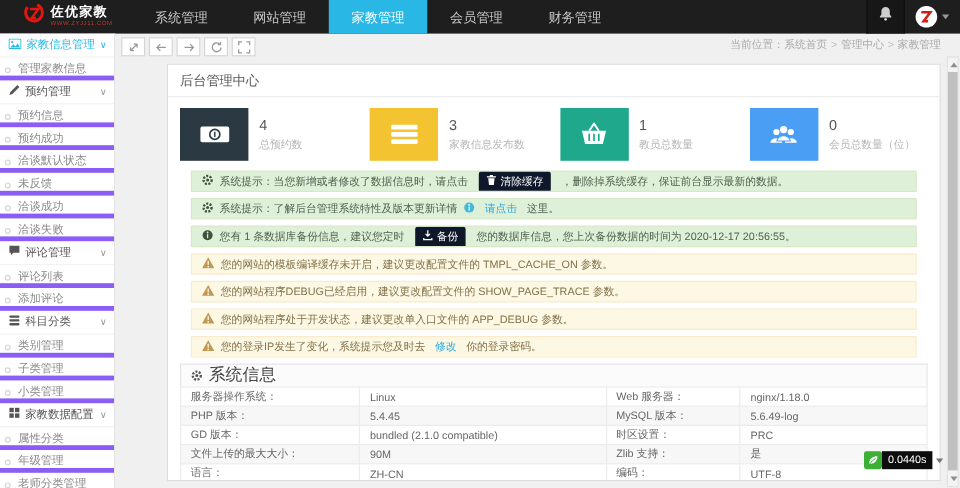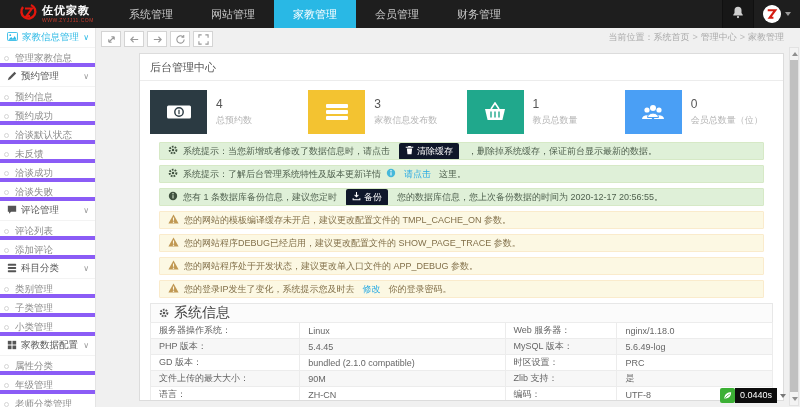--- a/index.html
+++ b/index.html
@@ -70,21 +70,21 @@
   .c1 { width:24%; } .c2 { width:33%; } .c3 { width:18%; } .c4 { width:25%; }
 
   
   .vscroll { position:absolute; right:1px; top:19px; bottom:1px; width:10px; background:#f3f3f3; border:1px solid #e2e2e2; cursor:pointer; }
   .vscroll .arr-up, .vscroll .arr-dn { position:absolute; left:2px; width:0; height:0; border-left:3px solid transparent; border-right:3px solid transparent; }
   .vscroll .arr-up { top:4px; border-bottom:4px solid #8f8f8f; }
   .vscroll .arr-dn { bottom:4px; border-top:4px solid #8f8f8f; }
   .vscroll .thumb { position:absolute; left:0; right:0; top:12px; bottom:13px; background:#c0c0c0; }
 
   
-  .tp-badge { position:absolute; right:14px; bottom:4px; display:flex; align-items:center; cursor:pointer; }
+  .tp-badge { position:absolute; right:14px; bottom:16px; display:flex; align-items:center; cursor:pointer; }
   .tp-leaf { width:15px; height:15px; background:#3cb035; border-radius:2px; display:flex; align-items:center; justify-content:center; }
   .tp-time { background:#0d0d0d; color:#fff; font-size:9px; height:15px; line-height:15px; padding:0 5px; }
   .tp-caret { width:0; height:0; border-left:3px solid transparent; border-right:3px solid transparent; border-top:4px solid #777; margin-left:3px; }
 </style>
 </head>
 <body>
 
 <div class="navbar">
   <div class="logo">
     <span>

